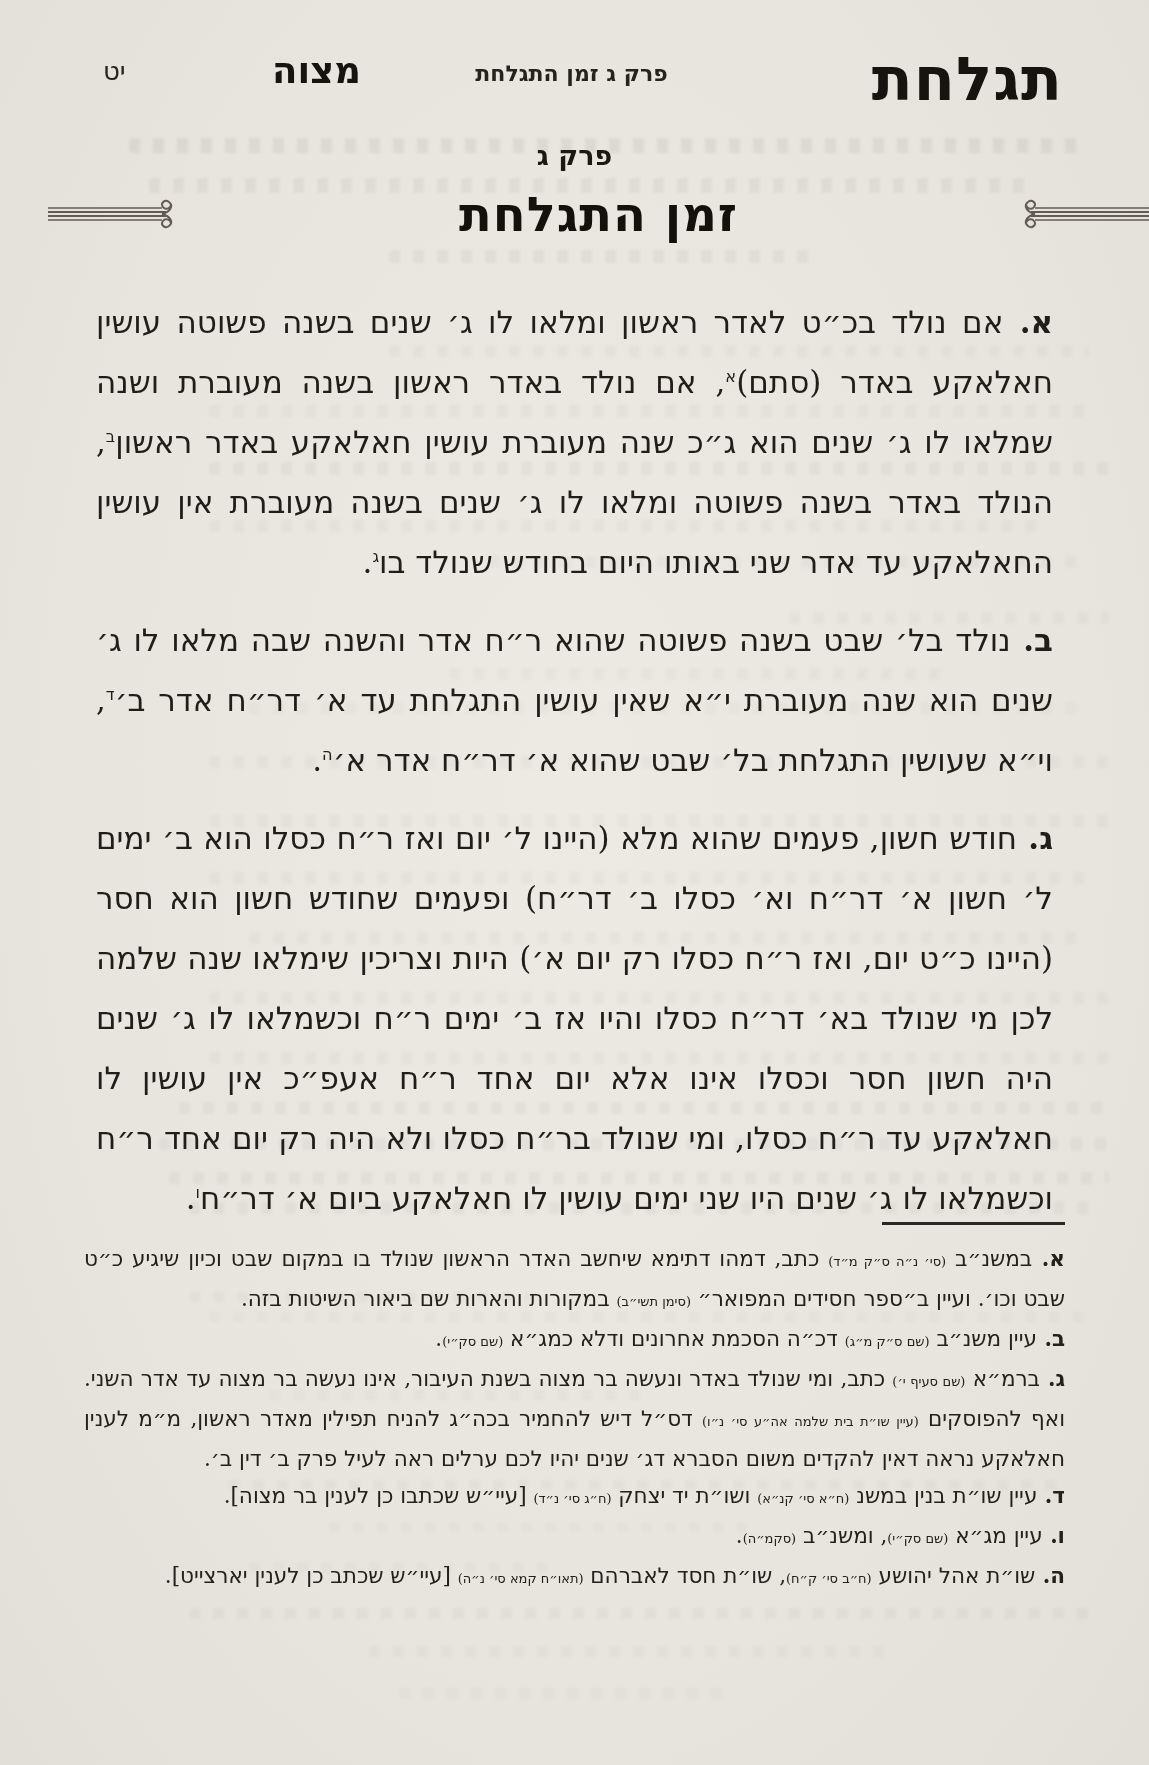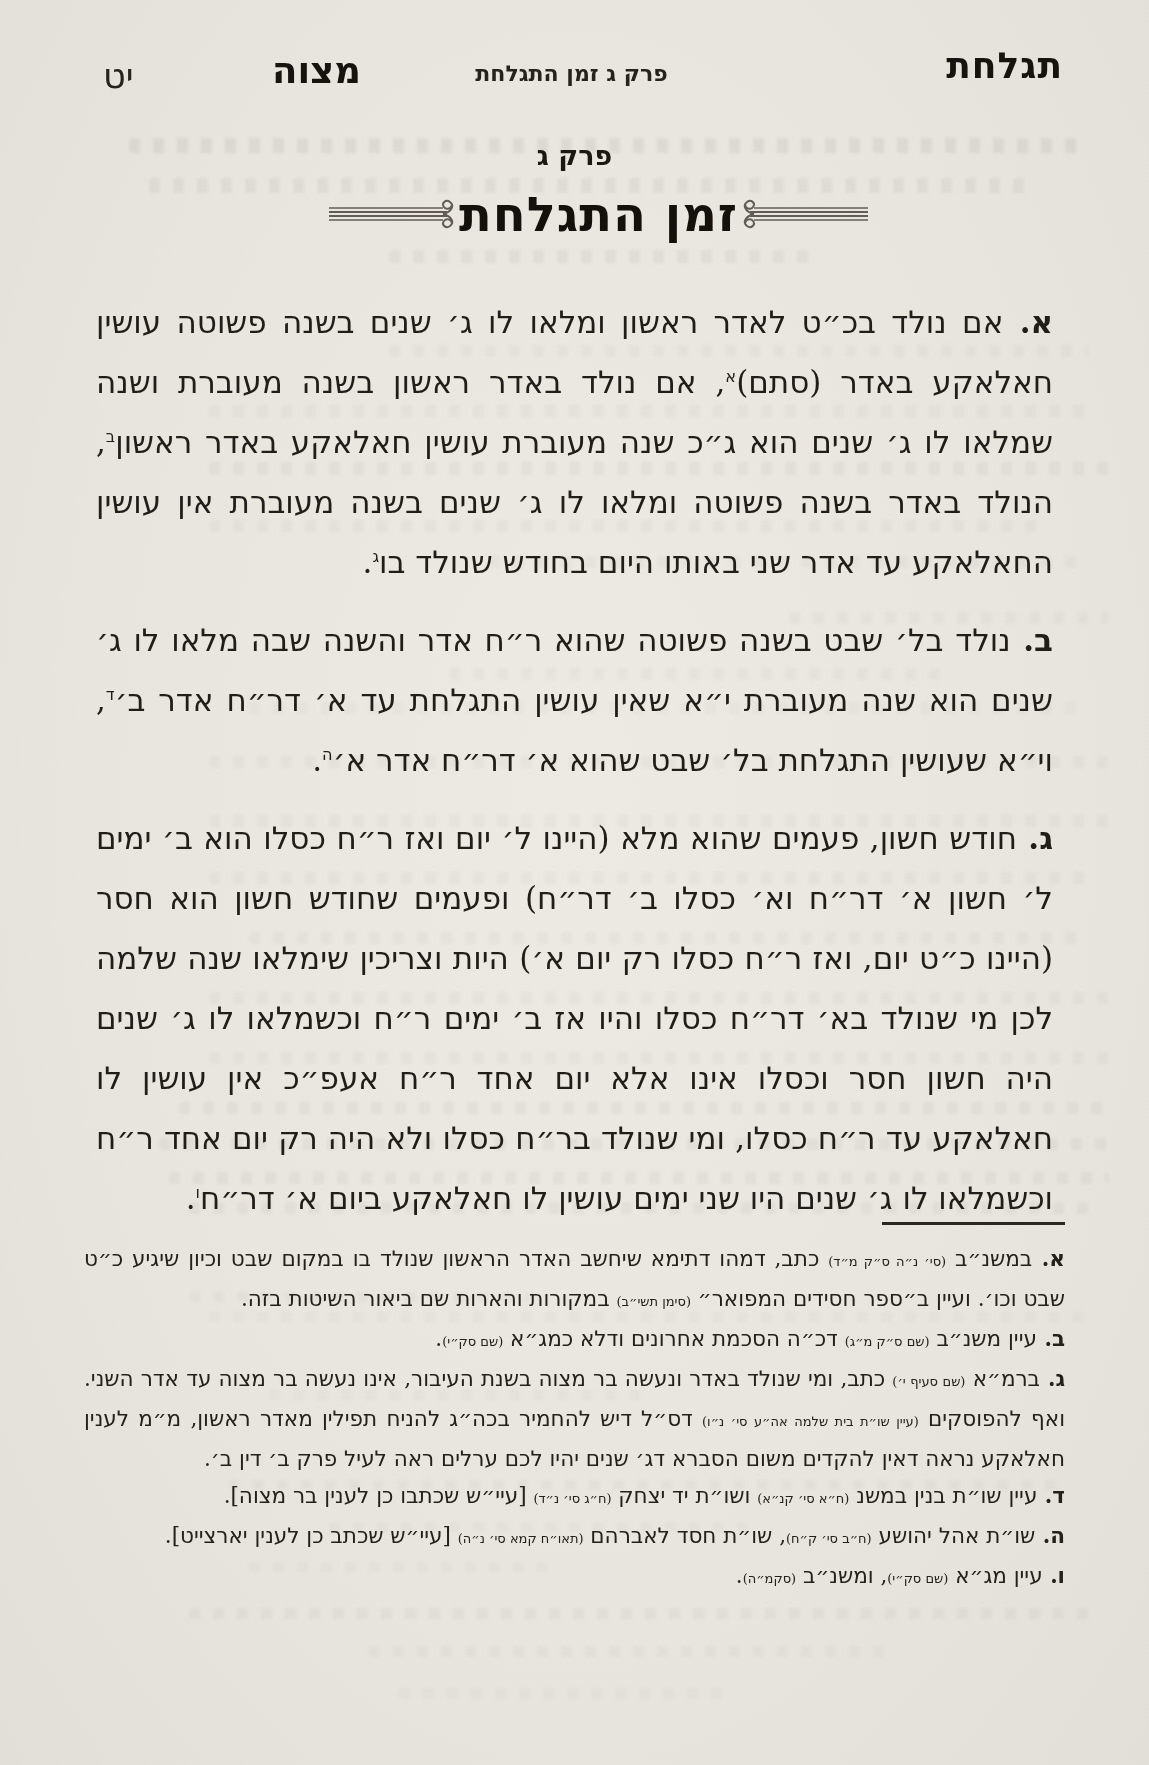--- a/index.html
+++ b/index.html
@@ -17,29 +17,29 @@
   
   .bleed{position:absolute;inset:0;pointer-events:none;}
   .smudge{
     position:absolute;
     background:repeating-linear-gradient(90deg, rgba(98,92,84,.55) 0 11px, rgba(98,92,84,0) 11px 24px);
     filter:blur(1.6px);
     border-radius:4px;
   }
   
   .running-head{position:absolute;top:0;left:0;right:0;height:120px;}
-  .head-right{position:absolute;top:44px;right:86px;font-size:36px;font-weight:bold;letter-spacing:1px;color:#17130e;}
+  .head-right{position:absolute;top:44px;right:86px;font-size:60px;font-weight:bold;letter-spacing:1px;color:#17130e;}
   .head-center{position:absolute;top:60px;left:0;right:6px;text-align:center;font-size:22px;font-weight:600;color:#26221c;}
   .head-left{position:absolute;top:48px;left:228px;font-size:37px;font-weight:bold;color:#17130e;margin-left:44px;}
-  .head-folio{position:absolute;top:56px;left:103px;font-size:35px;color:#26221c;}
+  .head-folio{position:absolute;top:56px;left:103px;font-size:26px;color:#26221c;}
   
   .kicker{position:absolute;top:140px;left:0;right:0;text-align:center;font-size:27px;font-weight:bold;color:#1c1812;}
   .title-row{
     position:absolute;top:186px;left:0;right:0;
-    display:flex;align-items:center;justify-content:center;gap:2px;margin-left:48px;
+    display:flex;align-items:center;justify-content:space-between;gap:2px;margin-left:48px;
   }
   .main-title{font-size:48px;font-weight:bold;color:#14100b;letter-spacing:1px;white-space:nowrap;}
   .flourish{flex:0 0 auto;opacity:.85;}
   
   .body-text{
     position:absolute;top:280px;right:84px;width:981px;
     font-size:31px;line-height:60px;
     text-align:justify;color:#211d18;
   }
   .para{margin:12px;}
@@ -132,17 +132,17 @@
       <div class="para"><span class="marker">ב. </span><span>נולד בל׳ שבט בשנה פשוטה שהוא ר״ח אדר והשנה שבה מלאו לו ג׳ שנים הוא שנה מעוברת י״א שאין עושין התגלחת עד א׳ דר״ח אדר ב׳</span><sup class="supref">ד</sup><span>, וי״א שעושין התגלחת בל׳ שבט שהוא א׳ דר״ח אדר א׳</span><sup class="supref">ה</sup><span>.</span></div>
       <div class="para"><span class="marker">ג. </span><span>חודש חשון, פעמים שהוא מלא (היינו ל׳ יום ואז ר״ח כסלו הוא ב׳ ימים ל׳ חשון א׳ דר״ח וא׳ כסלו ב׳ דר״ח) ופעמים שחודש חשון הוא חסר (היינו כ״ט יום, ואז ר״ח כסלו רק יום א׳) היות וצריכין שימלאו שנה שלמה לכן מי שנולד בא׳ דר״ח כסלו והיו אז ב׳ ימים ר״ח וכשמלאו לו ג׳ שנים היה חשון חסר וכסלו אינו אלא יום אחד ר״ח אעפ״כ אין עושין לו חאלאקע עד ר״ח כסלו, ומי שנולד בר״ח כסלו ולא היה רק יום אחד ר״ח וכשמלאו לו ג׳ שנים היו שני ימים עושין לו חאלאקע ביום א׳ דר״ח</span><sup class="supref">ו</sup><span>.</span></div>
     </div>
 
   <div class="fn-divider"></div>
   <div class="footnotes" id="footnotes">
       <div class="footnote"><span class="fn-marker">א. </span><span>במשנ״ב </span><span class="small">(סי׳ נ״ה ס״ק מ״ד)</span><span> כתב, דמהו דתימא שיחשב האדר הראשון שנולד בו במקום שבט וכיון שיגיע כ״ט שבט וכו׳. ועיין ב״ספר חסידים המפואר״ </span><span class="small">(סימן תשי״ב)</span><span> במקורות והארות שם ביאור השיטות בזה.</span></div>
       <div class="footnote"><span class="fn-marker">ב. </span><span>עיין משנ״ב </span><span class="small">(שם ס״ק מ״ג)</span><span> דכ״ה הסכמת אחרונים ודלא כמג״א </span><span class="small">(שם סק״י)</span><span>.</span></div>
       <div class="footnote"><span class="fn-marker">ג. </span><span>ברמ״א </span><span class="small">(שם סעיף י׳)</span><span> כתב, ומי שנולד באדר ונעשה בר מצוה בשנת העיבור, אינו נעשה בר מצוה עד אדר השני. ואף להפוסקים </span><span class="small">(עיין שו״ת בית שלמה אה״ע סי׳ נ״ו)</span><span> דס״ל דיש להחמיר בכה״ג להניח תפילין מאדר ראשון, מ״מ לענין חאלאקע נראה דאין להקדים משום הסברא דג׳ שנים יהיו לכם ערלים ראה לעיל פרק ב׳ דין ב׳.</span></div>
       <div class="footnote"><span class="fn-marker">ד. </span><span>עיין שו״ת בנין במשנ </span><span class="small">(ח״א סי׳ קנ״א)</span><span> ושו״ת יד יצחק </span><span class="small">(ח״ג סי׳ נ״ד)</span><span> [עיי״ש שכתבו כן לענין בר מצוה].</span></div>
+      <div class="footnote"><span class="fn-marker">ו. </span><span>עיין מג״א </span><span class="small">(שם סק״י)</span><span>, ומשנ״ב </span><span class="small">(סקמ״ה)</span><span>.</span></div>
       <div class="footnote"><span class="fn-marker">ה. </span><span>שו״ת אהל יהושע </span><span class="small">(ח״ב סי׳ ק״ח)</span><span>, שו״ת חסד לאברהם </span><span class="small">(תאו״ח קמא סי׳ נ״ה)</span><span> [עיי״ש שכתב כן לענין יארצייט].</span></div>
-      <div class="footnote"><span class="fn-marker">ו. </span><span>עיין מג״א </span><span class="small">(שם סק״י)</span><span>, ומשנ״ב </span><span class="small">(סקמ״ה)</span><span>.</span></div>
     </div>
 
 </div>
 
 </body></html>

